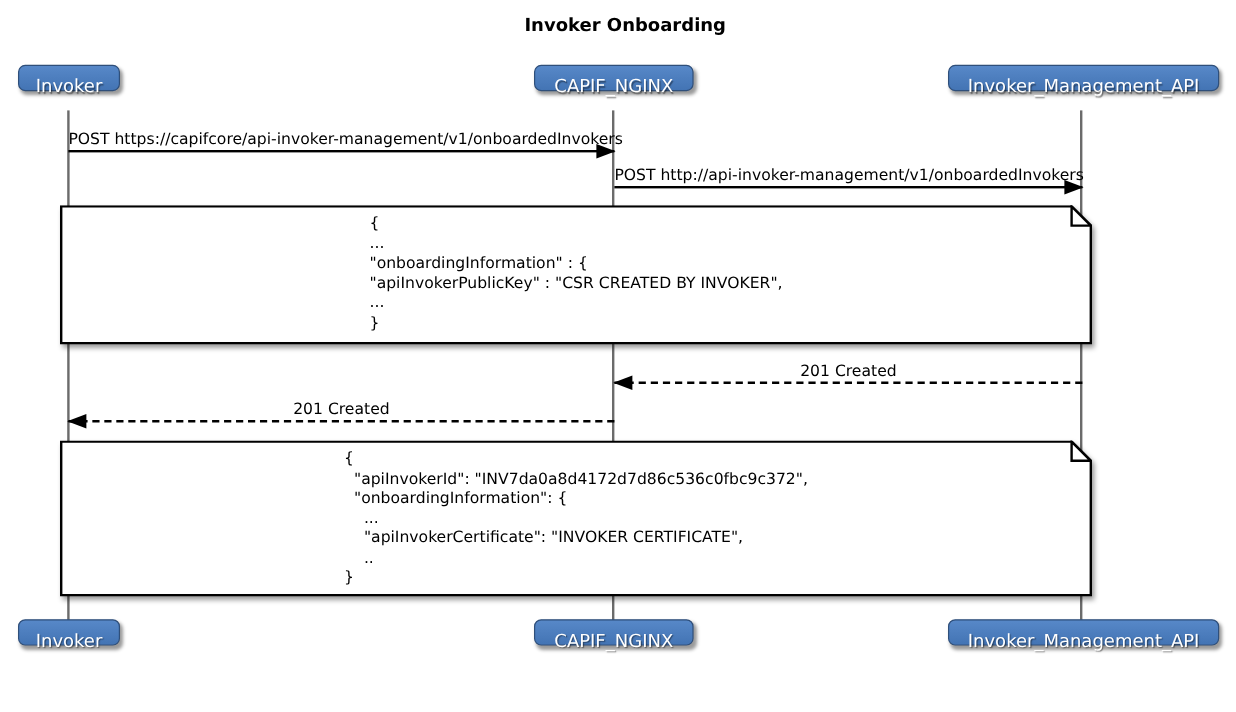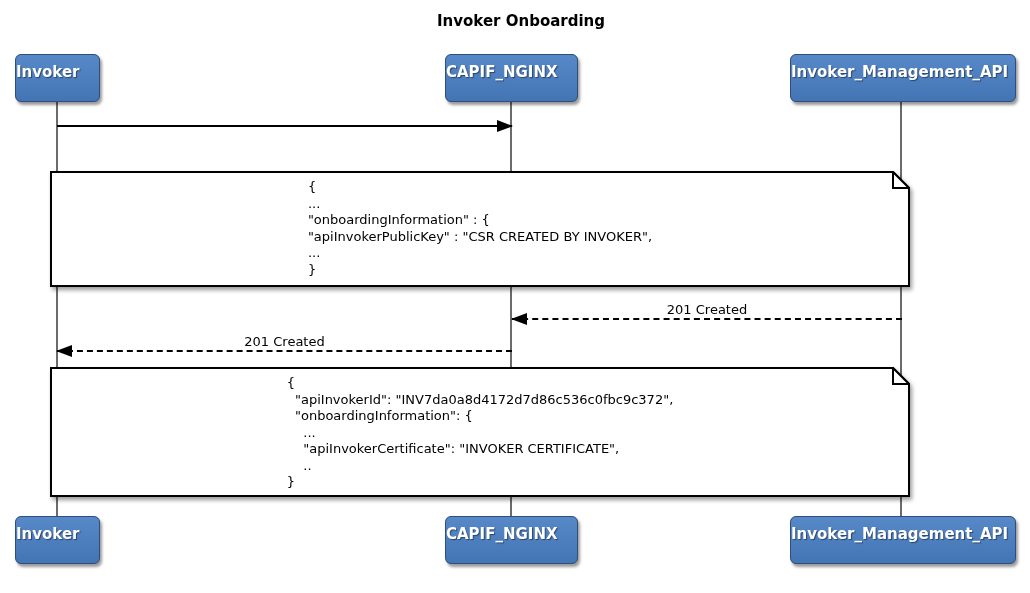--- a/index.html
+++ b/index.html
@@ -35,30 +35,30 @@
   }
   .lifeline {
     position: absolute;
     top: 92px;
     height: 427px;
     width: 2px;
     background: var(--lifeline);
   }
   .actor-box {
     position: absolute;
-    height: 48px;
+    height: 22px;
     background: linear-gradient(to bottom, #5788c8, var(--actor-fill-dark));
     background-color: var(--actor-fill);
     border: 1.5px solid var(--actor-border);
     border-radius: 6px;
     box-shadow: 2px 3px 3px rgba(0,0,0,0.4);
     color: #ffffff;
-    font-weight: bold;
+    font-weight: normal;
     font-size: 15px;
-    text-align: left;
+    text-align: center;
     line-height: 35px;
     text-shadow: 1px 1px 1px rgba(0,0,0,0.45);
   }
   .msg {
     position: absolute;
     height: 22px;
     border-bottom: 2px solid var(--line);
   }
   .msg.dashed { border-bottom-style: dashed; }
   .msg-label {
@@ -125,23 +125,28 @@
 
   <div class="lifeline" style="left:56px;"></div>
   <div class="lifeline" style="left:510px;"></div>
   <div class="lifeline" style="left:900px;"></div>
 
   <div class="actor-box" style="top:54px; left:15px;  width:85px;">Invoker</div>
   <div class="actor-box" style="top:54px; left:445px; width:133px;">CAPIF_NGINX</div>
   <div class="actor-box" style="top:54px; left:790px; width:226px;">Invoker_Management_API</div>
 
   <div class="msg" style="top:105px; left:57px; width:455px;">
+    <div class="msg-label">POST https://capifcore/api-invoker-management/v1/onboardedInvokers</div>
     <div class="arrow-right"></div>
   </div>
 
+  <div class="msg" style="top:135px; left:512px; width:390px;">
+    <div class="msg-label">POST http://api-invoker-management/v1/onboardedInvokers</div>
+    <div class="arrow-right"></div>
+  </div>
 
   <div class="note" style="top:171px; left:50px; width:860px; height:116px;">
     <svg width="860" height="116" viewBox="0 0 860 116">
       <path d="M1 1 H843 L859 17 V115 H1 Z" fill="#ffffff" stroke="#000000" stroke-width="2"></path>
       <path d="M843 1 V17 H859 Z" fill="#ffffff" stroke="#000000" stroke-width="2"></path>
     </svg>
     <div class="note-text">
       <div class="note-lines">
           <div>{</div>
           <div>...</div>

